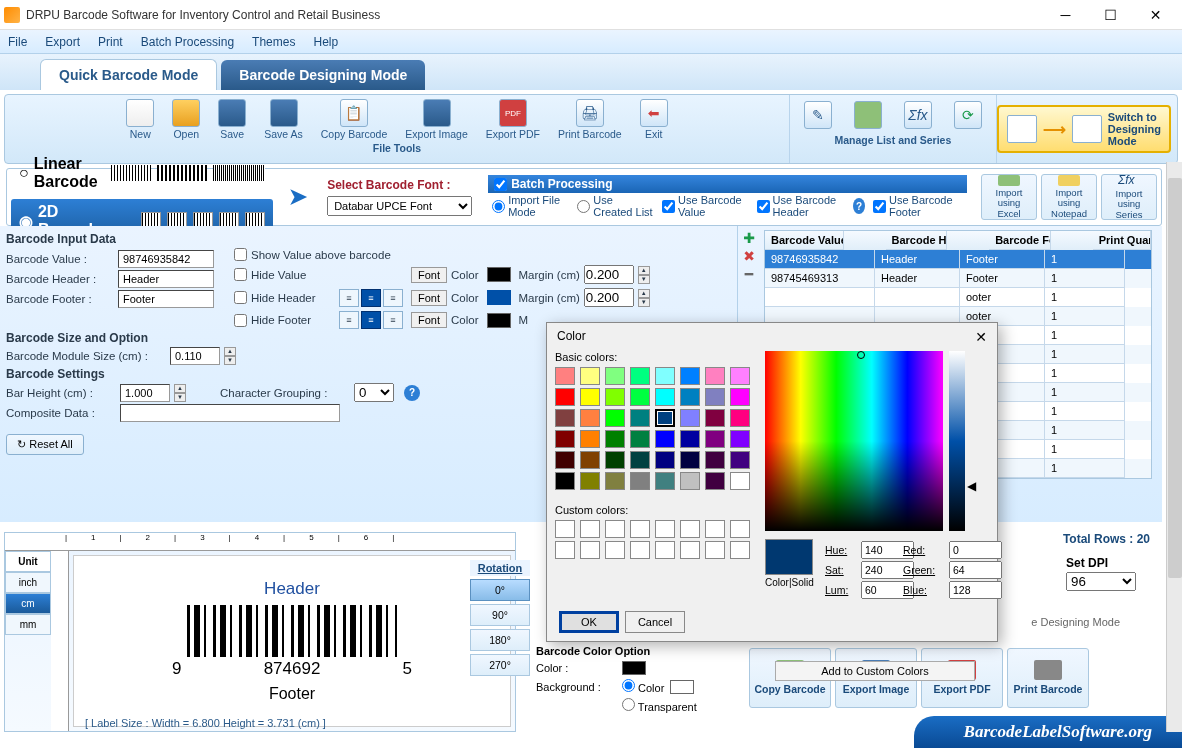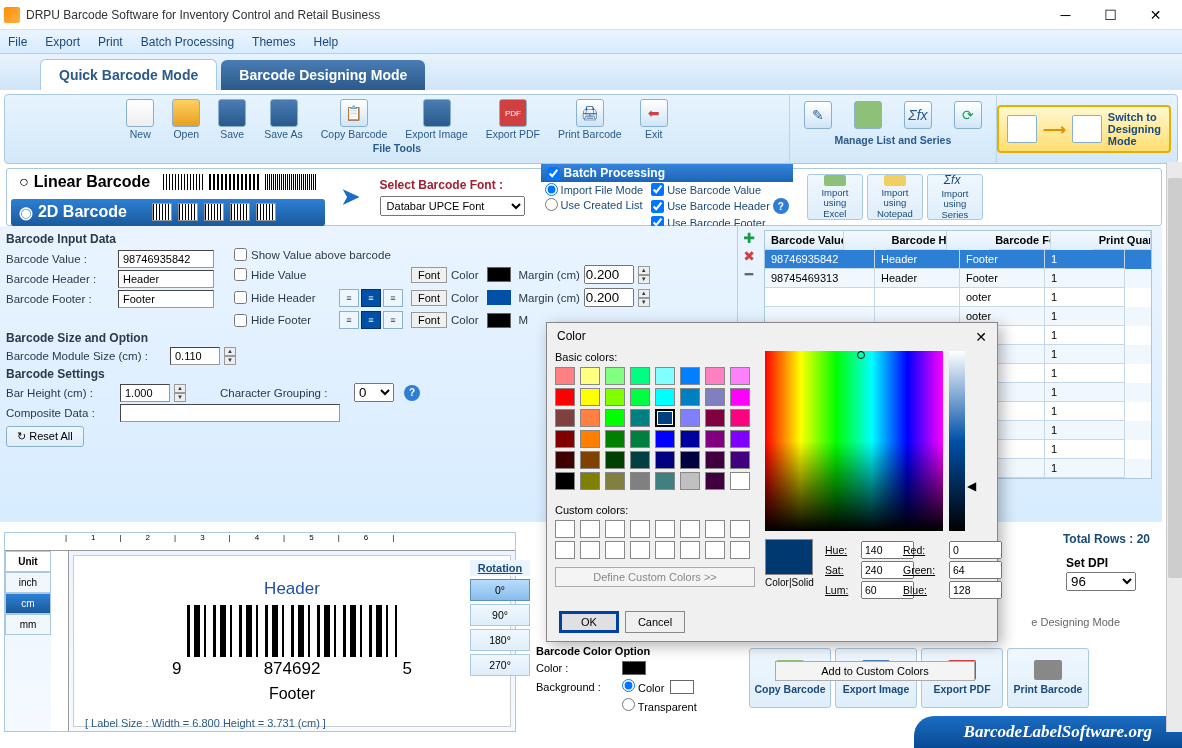--- a/index.html
+++ b/index.html
@@ -39,21 +39,21 @@
 .bc-samp { width: 20px; height: 18px; border: 1px solid #999; background: repeating-linear-gradient(90deg, #000 0 1px, #fff 1px 3px); }
 .arrow-r { font-size: 22px; color: #1a6dc4; font-weight: bold; margin: 0 6px; }
 
 .sel-font { display: flex; flex-direction: column; margin-left: 4px; }
 .sel-font-lbl { color: #a02030; font-weight: 700; font-size: 12px; }
 .sel-font select { width: 145px; font-size: 11px; margin-top: 4px; padding: 2px; }
 
 .batch-box { margin-left: 6px; }
 .batch-hdr { background: linear-gradient(#3585dd, #1a65b5); color: #fff; font-weight: 700; font-size: 12px; padding: 2px 6px; display: flex; align-items: center; gap: 4px; }
 .batch-body { display: flex; }
-.batch-col { display: flex; flex-direction: column; font-size: 11px; color: #1a4a7a; }
+.batch-col { display: flex; flex-direction: row; font-size: 11px; color: #1a4a7a; }
 .batch-col label { display: flex; align-items: center; gap: 3px; padding: 1px 4px; }
 
 .import-btns { display: flex; gap: 4px; margin-left: 4px; }
 .import-btn { width: 56px; height: 46px; background: linear-gradient(#f0f7ff, #deeefa); border: 1px solid #aac8e0; border-radius: 3px; display: flex; flex-direction: column; align-items: center; justify-content: center; font-size: 9.5px; color: #1a4a7a; cursor: pointer; line-height: 1.1; }
 .import-btn .ic { width: 22px; height: 16px; background: #8ec078; border-radius: 2px; margin-bottom: 2px; }
 .section-hdr { font-weight: 700; font-size: 12px; margin: 2px 0; }
 .input-row { display: flex; align-items: center; gap: 4px; margin: 2px 0; }
 .input-row label { width: 108px; }
 .input-row input[type="text"] { border: 1px inset #999; padding: 2px 4px; font-size: 11px; background: #fff; }
 .inp-md { width: 96px; }
@@ -61,21 +61,21 @@
 .align-btns { display: flex; gap: 2px; margin: 0 4px; }
 .align-btn { width: 20px; height: 18px; border: 1px solid #8ab0d0; background: #eef6fd; display: flex; align-items: center; justify-content: center; font-size: 9px; }
 .align-btn.sel { background: #0050a8; color: #fff; border-color: #003070; }
 .font-btn { font-size: 11px; padding: 1px 6px; border: 1px solid #999; background: #f0f0f0; }
 .color-sw { width: 24px; height: 15px; border: 1px solid #666; margin: 0 4px; }
 .color-sw.ring { border: 3px solid #0050a8; }
 .margin-inp { width: 50px; }
 .spinner { width: 12px; height: 18px; display: flex; flex-direction: column; }
 .spinner span { height: 9px; border: 1px solid #999; background: #eee; font-size: 6px; text-align: center; line-height: 7px; }
 
-.reset-btn { margin-top: 2px; padding: 3px 10px; border: 1px solid #8ab0d0; background: linear-gradient(#f0f7ff, #deeefa); border-radius: 3px; font-size: 11px; cursor: pointer; }
+.reset-btn { margin-top: 10px; padding: 3px 10px; border: 1px solid #8ab0d0; background: linear-gradient(#f0f7ff, #deeefa); border-radius: 3px; font-size: 11px; cursor: pointer; }
 
 
 .data-panel { width: 424px; padding: 4px; font-size: 11px; background: linear-gradient(#eaf4ff, #d7ecff); position: relative; }
 .dp-tools { position: absolute; left: 4px; top: 4px; display: flex; flex-direction: column; gap: 4px; }
 .dp-tool { width: 14px; height: 14px; font-size: 14px; text-align: center; cursor: pointer; }
 .dp-table { margin-left: 22px; border: 1px solid #aac8e0; width: 388px; }
 .dp-head { display: flex; background: linear-gradient(#f5faff, #e0eef9); font-weight: 600; gap: 42px; }
 .dp-head div, .dp-row div { padding: 3px 6px; border-right: 1px solid #c5d8ea; border-bottom: 1px solid #c5d8ea; overflow: hidden; white-space: nowrap; }
 .dp-row { display: flex; background: #fff; }
 .dp-row.sel { background: #2d7fd5; color: #fff; }
@@ -670,21 +670,20 @@
           <div class="custom-cell"></div>
         <div class="custom-cell"></div>
           <div class="custom-cell"></div>
           <div class="custom-cell"></div>
           <div class="custom-cell"></div>
           <div class="custom-cell"></div>
           <div class="custom-cell"></div>
           <div class="custom-cell"></div>
           <div class="custom-cell"></div>
       </div>
-      <div class="define-btn">Define Custom Colors &gt;&gt;</div>
     </div>
     <div class="picker-side">
       <div class="gradient-box">
           <div class="marker"></div>
         </div>
       <div class="lum-bar"></div>
       <div class="lum-arrow">◀</div>
       <div class="color-solid">
         <div class="sw2"></div>
         <div class="lb2">Color|Solid</div>

